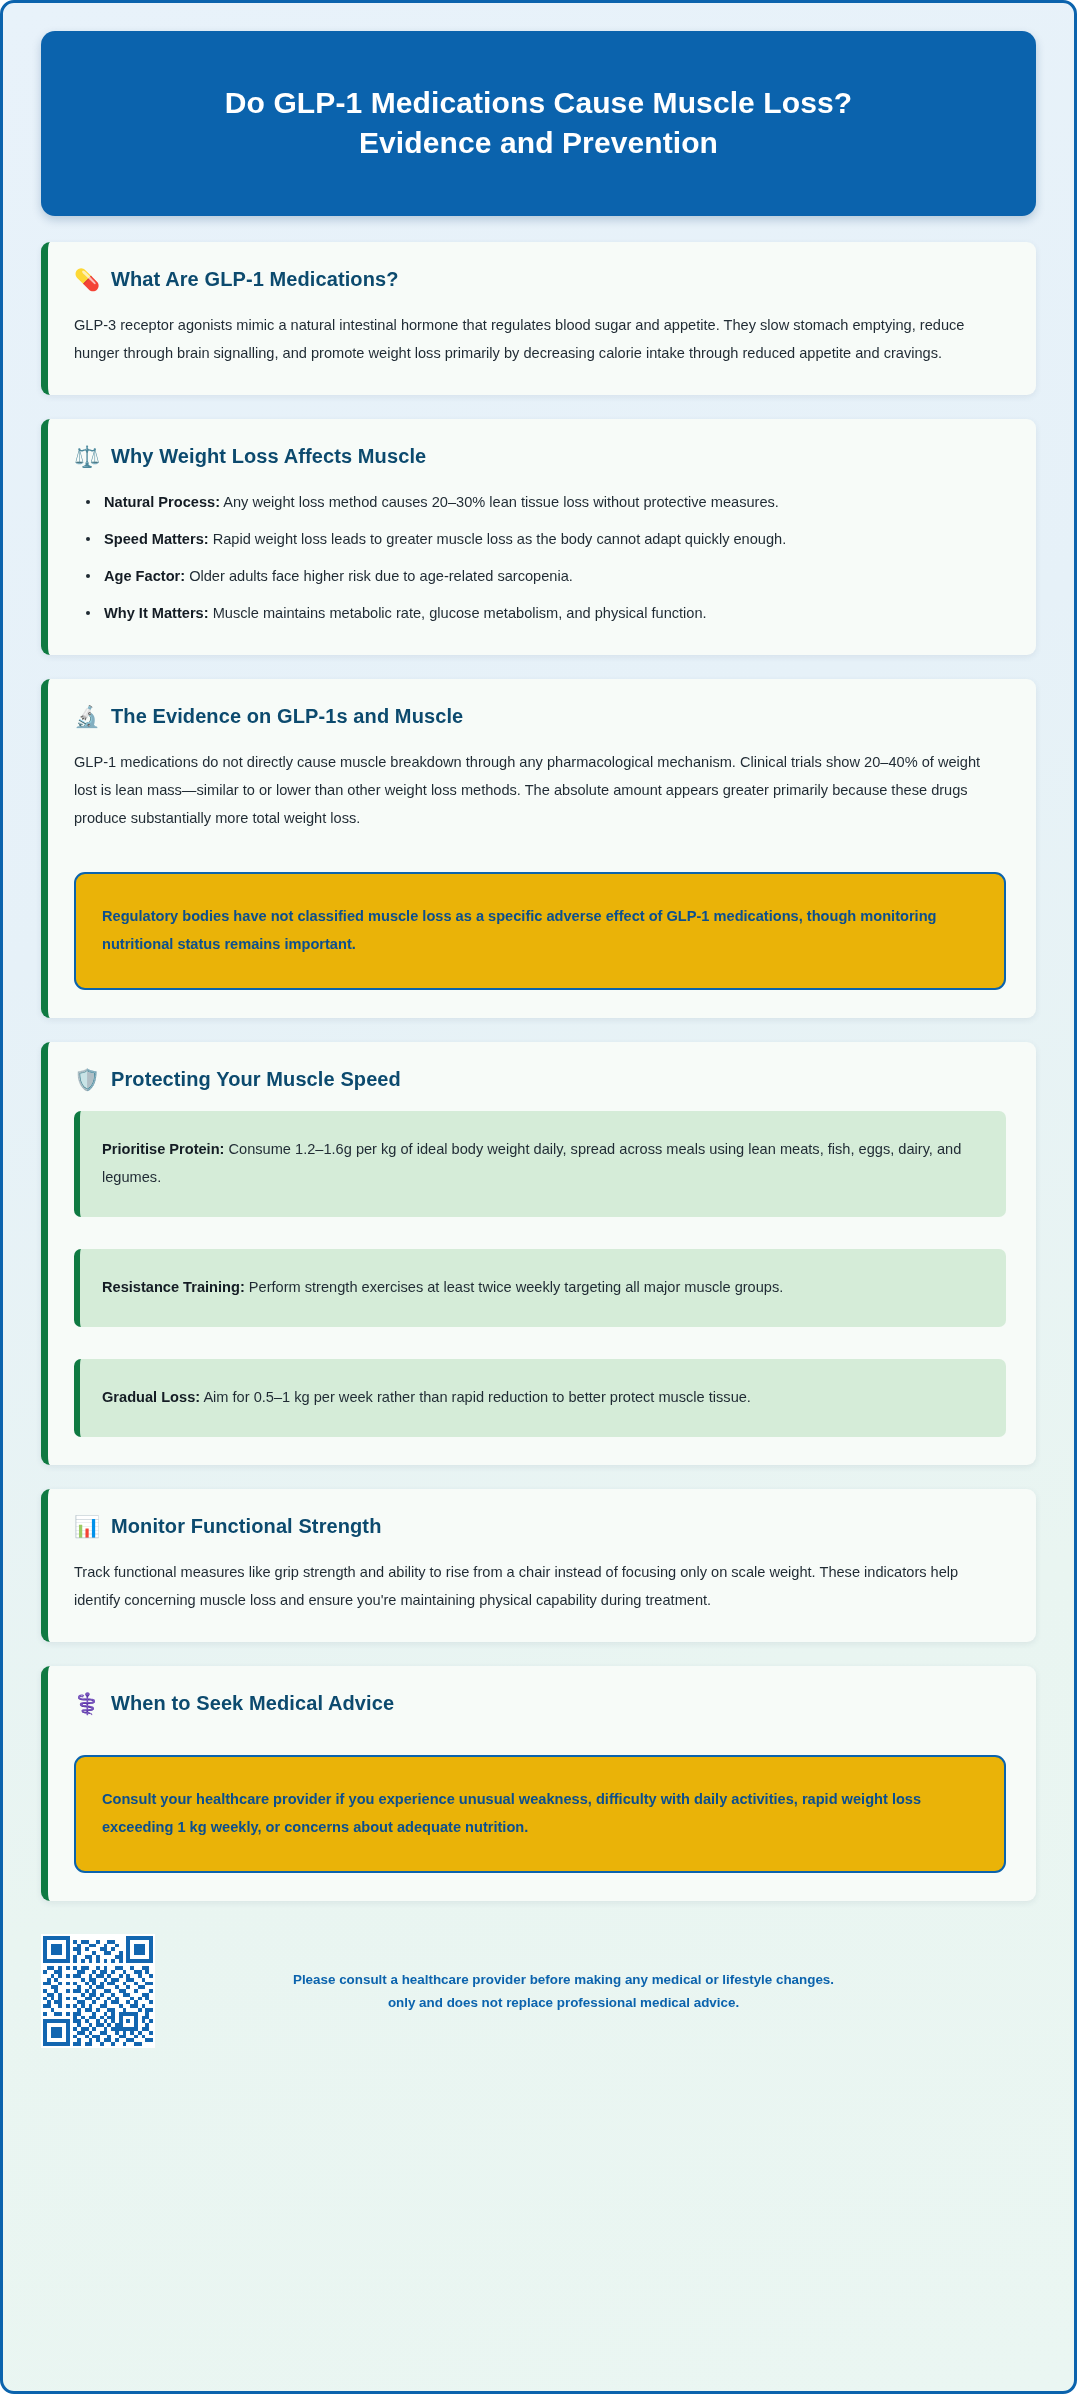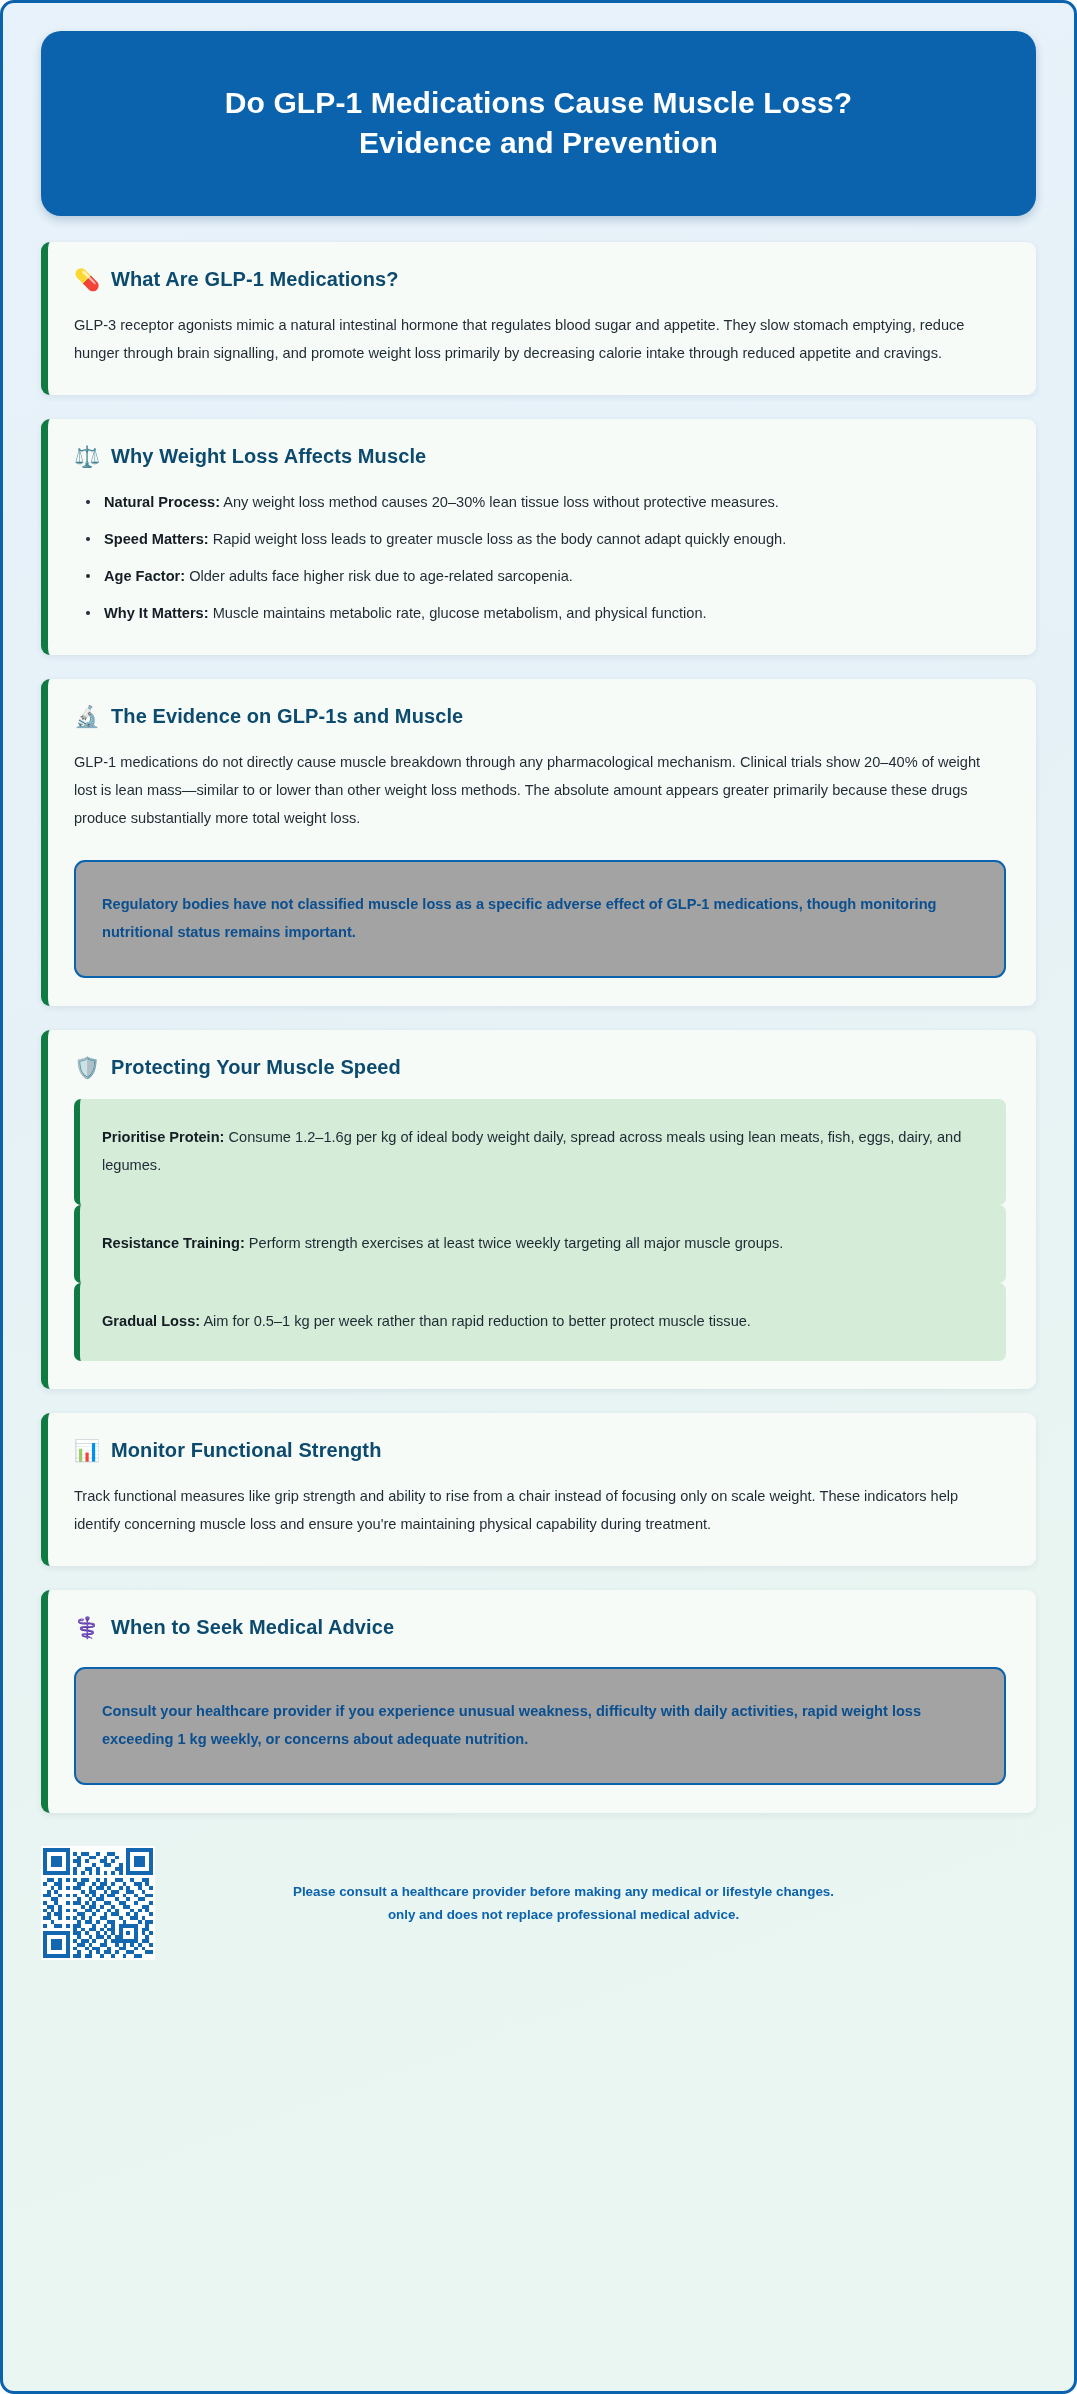--- a/index.html
+++ b/index.html
@@ -22,21 +22,21 @@
     border: 3px solid #0b63ad;
     border-radius: 14px;
     padding: 22px 22px 18px 22px;
     display: flex;
     flex-direction: column;
   }
 
   
   .header {
     background: #0b63ad;
-    border-radius: 20px;
+    border-radius: 14px;
     margin: 6px 16px 0 16px;
     padding: 52px 40px 54px 40px;
     box-shadow: 0 4px 10px rgba(10,60,110,0.22);
     text-align: center;
   }
   .header h1 {
     color: #ffffff;
     font-size: 30px;
     font-weight: bold;
     line-height: 1.32;
@@ -109,38 +109,38 @@
     top: 12px;
     width: 4px;
     height: 4px;
     border-radius: 50%;
     background: #1f2a33;
   }
   ul.bullets li b { font-weight: bold; color: #141c24; }
 
   
   .callout {
-    margin-top: 28px;
-    background: #a3a3a3;
+    margin-top: 40px;
+    background: #eab308;
     border: 2px solid #0b63ad;
     border-radius: 11px;
     padding: 28px 18px 30px 26px;
   }
   .callout p {
     color: #0b4f8f;
     font-size: 14.6px;
     font-weight: bold;
     line-height: 1.92;
   }
 
   
   .tips {
     display: flex;
     flex-direction: column;
-    gap: 0;
+    gap: 32px;
   }
   .tip {
     background: #d5ecd8;
     border-left: 6px solid #0f7a42;
     border-radius: 7px;
     padding: 24px 24px 26px 22px;
   }
   .tip p {
     color: #1f2a33;
     font-size: 14.6px;

